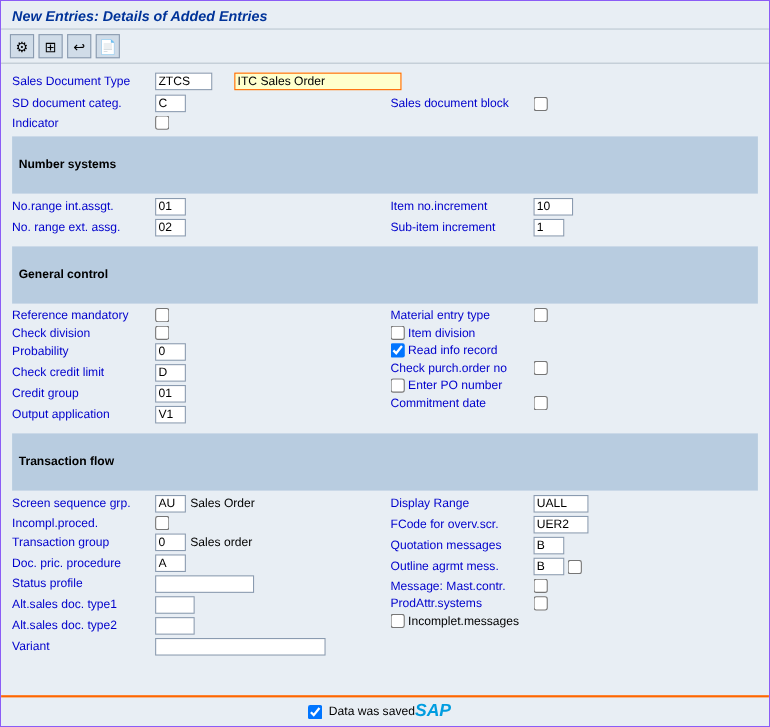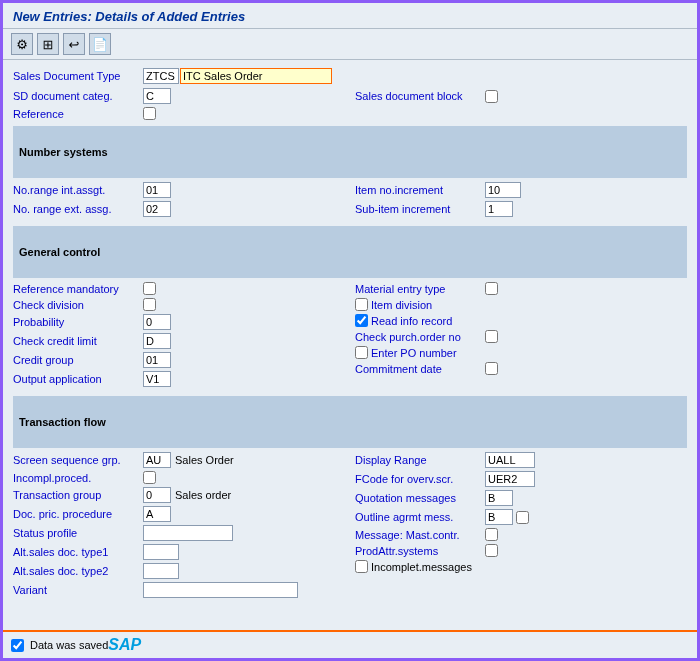--- a/index.html
+++ b/index.html
@@ -8,21 +8,21 @@
       font-size: 11px;
       background: #d0d8e4;
       width: 700px;
       height: 661px;
       overflow: hidden;
     }
     .main-window {
       width: 700px;
       height: 661px;
       background: #ffffff;
-      border: 3px solid #8b5cf6;
+      border: 1px solid #8b5cf6;
       display: flex;
       flex-direction: column;
     }
     .title-bar {
       background: #e8eef4;
       padding: 6px 10px 4px 10px;
       border-bottom: 1px solid #b0bcc8;
     }
     .title-bar h1 {
       font-size: 13px;
@@ -92,21 +92,21 @@
       grid-template-columns: 1fr 1fr;
       gap: 0 10px;
     }
     .status-bar {
       height: 28px;
       background: #e8eef4;
       border-top: 2px solid #ff6600;
       display: flex;
       align-items: center;
       padding: 0 8px;
-      justify-content: flex-start;
+      justify-content: center;
     }
     .status-content {
       display: flex;
       align-items: center;
       gap: 6px;
     }
     .sap-logo {
       font-size: 16px;
       font-weight: bold;
       color: #009de0;
@@ -129,37 +129,37 @@
     <button class="toolbar-btn">⚙</button>
     <button class="toolbar-btn">⊞</button>
     <button class="toolbar-btn">↩</button>
     <button class="toolbar-btn">📄</button>
   </div>
 
   <div class="content-area">
 
     <div class="field-row" style="margin-bottom:4px;">
       <span class="field-label">Sales Document Type</span>
-      <input type="text" class="input-36" value="ZTCS" style="width: 36px; margin-right: 1px;">
+      <input type="text" class="input-36" value="ZTCS" style="width: 52px; margin-right: 20px;">
       <input type="text" class="highlighted" style="width: 152px;" value="ITC Sales Order">
     </div>
 
     <div class="two-col">
       <div class="field-row">
         <span class="field-label">SD document categ.</span>
         <input type="text" class="input-28" value="C" style="">
       </div>
       <div class="field-row">
         <span class="field-label">Sales document block</span>
         <input type="checkbox" style="">
       </div>
     </div>
 
     <div class="field-row" style="margin-bottom:4px;">
-      <span class="field-label">Reference</span>
+      <span class="field-label">Indicator</span>
       <input type="checkbox" style="">
     </div>
 
     <div class="section-header">Number systems</div>
     <div class="two-col">
       <div>
         <div class="field-row">
           <span class="field-label">No.range int.assgt.</span>
           <input type="text" class="input-28" value="01" style="">
         </div>

